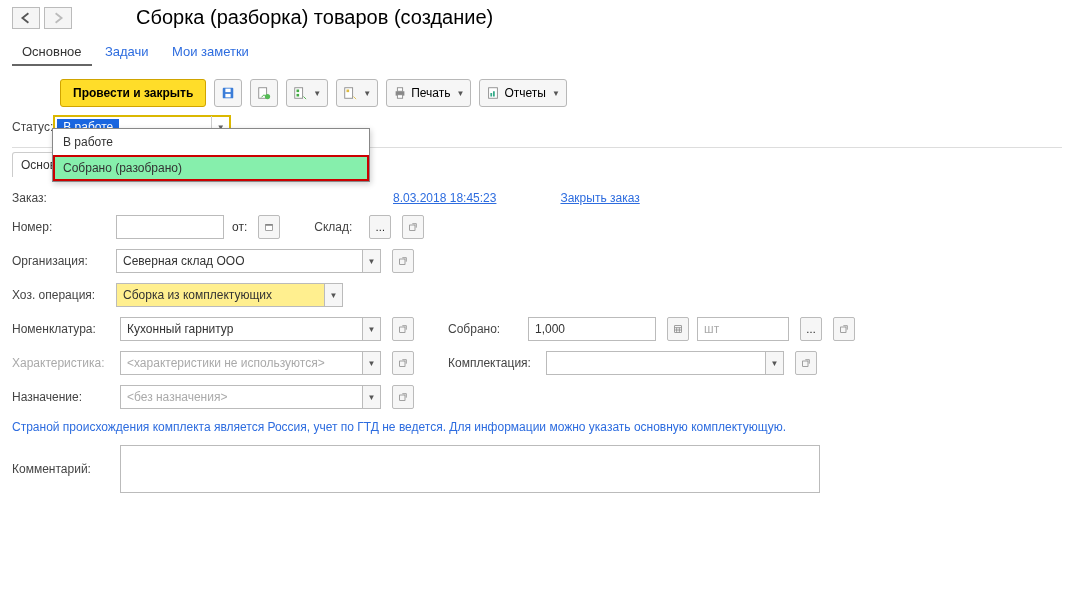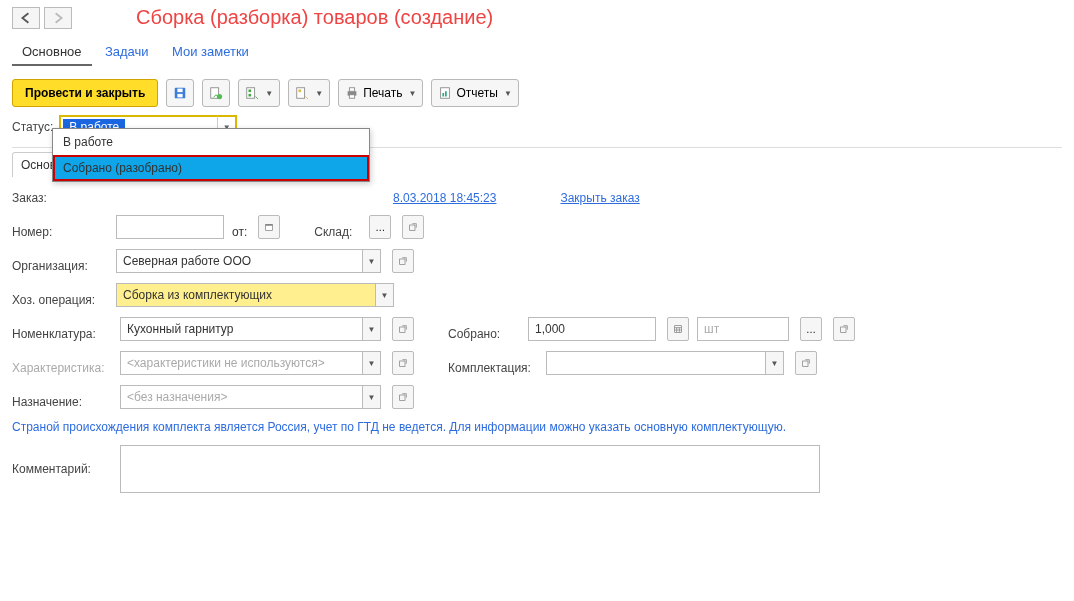--- a/index.html
+++ b/index.html
@@ -11,54 +11,54 @@
     padding: 0;
     background: #fff;
   }
   .top-nav { display:flex; align-items:center; padding: 6px 12px; }
   .nav-btn {
     border:1px solid #bbb; background:#f5f5f5; width:28px; height:22px;
     display:inline-flex; align-items:center; justify-content:center;
     margin-right:4px;
   }
   .nav-btn svg { width:12px; height:12px; }
-  .page-title { font-size:20px; margin-left:60px; color:#ef4444; }
+  .page-title { font-size:20px; margin-left:60px; color:#000000; }
   .tabbar { padding: 4px 12px; border-bottom: 1px solid transparent; }
   .tab {
     display:inline-block; padding:5px 10px; color:#2d6cdf; cursor:pointer;
     border-bottom:2px solid transparent; font-size:13px;
   }
   .tab.active { color:#333; border-bottom:2px solid #666; }
-  .toolbar { padding: 8px 12px; display:flex; align-items:flex-start; gap:8px; }
+  .toolbar { padding: 8px 12px; display:flex; align-items:flex-start; gap:8px;margin-left:48px; }
   .btn {
     border:1px solid #b8b8b8; background:#f6f6f6; height:28px;
     display:inline-flex; align-items:center; justify-content:center;
     padding:0 6px; border-radius:3px; font-size:12px; gap:4px;
   }
   .btn.primary { background:#ffdd29; border-color:#d0a400; font-weight:bold; padding:0 12px; }
   .btn svg { width:14px; height:14px; }
   .btn .chev { font-size:8px; color:#555; margin-left:2px; }
-  .status-row { padding: 0 12px 8px; display:flex; align-items:center; gap:6px; }
+  .status-row { padding: 0 12px 8px; display:flex; align-items:center; }
   .status-combo {
     border:2px solid #dbb800; display:flex; align-items:center; height:24px;
     width:178px;
   }
   .status-combo .val {
     background:#1a66e0; color:#fff; padding:1px 6px; margin-left:2px; font-size:12px;
   }
   .status-combo .chev-box {
     width:18px; border-left:1px solid #ccc; height:22px; margin-left:auto;
     display:flex; align-items:center; justify-content:center; font-size:8px; color:#666;
   }
   .hr { border-top:1px solid #ddd; margin:0 12px; }
   .main { padding: 0 12px; position:relative; }
   .subtab-row { padding-top:4px; }
   .subtab { display:inline-block; padding:5px 8px; border:1px solid #ccc; border-bottom:none;
     background:#fff; border-radius:3px 3px 0 0; }
-  .form-row { display:flex; align-items:flex-end; gap:8px; padding:5px 0; }
+  .form-row { display:flex; align-items:center; gap:8px; padding:5px 0; }
   .lbl { width:96px; color:#444; font-size:12px; }
   .lbl.dim { color:#aaa; }
   .link { color:#2d6cdf; text-decoration:underline; cursor:pointer; }
   .close-link { margin-left:56px; }
   .input, .input-box {
     border:1px solid #bbb; height:24px; background:#fff; padding:0 6px;
     font-size:12px; display:flex; align-items:center;
   }
   .combo-wrap { display:flex; }
   .combo-wrap .input { flex:1; }
@@ -79,21 +79,21 @@
     padding:4px; resize:none;
   }
   .placeholder { color:#aaa; }
   
   .dropdown {
     position:absolute; top:-20px; left:52px;
     border:1px solid #888; background:#fff; width:318px; z-index:10;
     box-shadow:1px 2px 6px rgba(0,0,0,.2);
   }
   .dropdown .opt { padding:6px 10px; cursor:pointer; }
-  .dropdown .opt.sel { background:#0ea5e9; outline:2px solid #c00; outline-offset:-2px; }
+  .dropdown .opt.sel { background:#86efac; outline:2px solid #c00; outline-offset:-2px; }
 </style>
 </head>
 <body>
 
 <div class="top-nav">
   <button class="nav-btn">
     <svg viewBox="0 0 10 10">
         <path d="M7 1L2 5l5 4" fill="none" stroke="#555" stroke-width="1.5"></path>
       </svg>
   </button>
@@ -212,35 +212,35 @@
           <rect x="1" y="3" width="8" height="8" fill="none" stroke="#777"></rect>
           <path d="M5 1h6v6" fill="none" stroke="#777"></path>
         </svg>
     </button>
   </div>
 
   <div class="form-row">
     <span class="lbl">Организация:</span>
     <div class="combo-wrap" style="width:265px">
       <div class="input" style="flex:1">
-          <span>Северная работе ООО</span>
+          <span>Северная склад ООО</span>
         </div>
       <div class="chev-btn">▼</div>
     </div>
     <button class="tiny-btn">
       <svg viewBox="0 0 12 12" width="10" height="10">
           <rect x="1" y="3" width="8" height="8" fill="none" stroke="#777"></rect>
           <path d="M5 1h6v6" fill="none" stroke="#777"></path>
         </svg>
     </button>
   </div>
 
   <div class="form-row">
     <span class="lbl">Хоз. операция:</span>
-    <div class="combo-wrap" style="width:278px">
+    <div class="combo-wrap" style="width:227px">
       <div class="input yellow-input" style="flex:1">
           <span>Сборка из комплектующих</span>
         </div>
       <div class="chev-btn">▼</div>
     </div>
   </div>
 
 
   <div class="form-row">
     <span class="lbl" style="width:100px">Номенклатура:</span>

